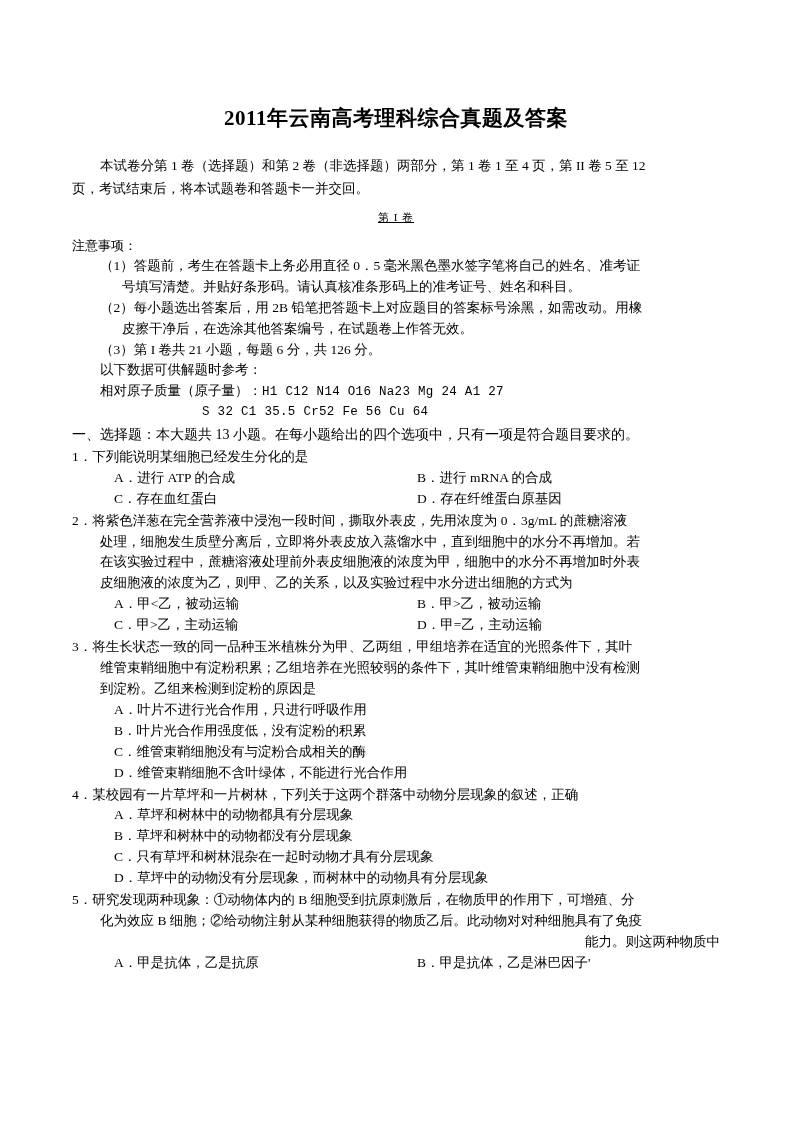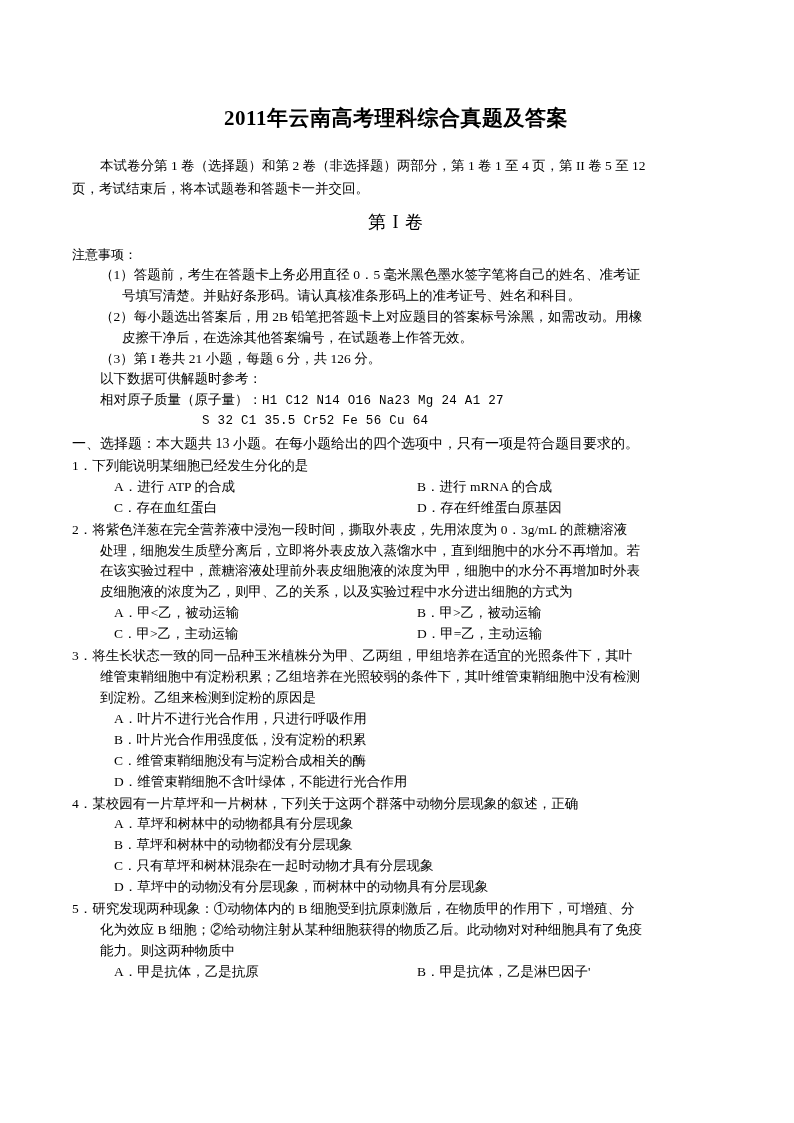--- a/index.html
+++ b/index.html
@@ -33,24 +33,25 @@
     line-height: 1.55;
     margin: 0 0 2px 0;
   }
   .indent2 {
     text-indent: 28px;
   }
   .intro-block {
     margin-bottom: 10px;
   }
   .section-head {
-    font-size: 18px;
+    font-size: 11px;
     text-align: center;
     margin: 10px 0 12px 0;
     letter-spacing: 1px;
+    text-decoration: underline;
   }
   .notice-title {
     font-size: 13px;
     margin-bottom: 1px;
   }
   .notice-item {
     font-size: 13.5px;
     line-height: 1.55;
     padding-left: 28px;
     text-indent: 0;
@@ -200,21 +201,21 @@
       <div>B．草坪和树林中的动物都没有分层现象</div>
       <div>C．只有草坪和树林混杂在一起时动物才具有分层现象</div>
       <div>D．草坪中的动物没有分层现象，而树林中的动物具有分层现象</div>
     </div>
   </div>
 
   <div class="q">
     <div class="q-stem">
       <span class="hang"><span>5．</span><span>研究发现两种现象：①动物体内的 B 细胞受到抗原刺激后，在物质甲的作用下，可增殖、分</span></span>
       <span class="hang" style="text-indent:0;">化为效应 B 细胞；②给动物注射从某种细胞获得的物质乙后。此动物对对种细胞具有了免疫</span>
-      <span class="hang" style="text-indent:0;">能力。则这两种物质中</span>
+      <span class="hang" style="text-indent:0;text-align:right;">能力。则这两种物质中</span>
     </div>
     <div class="opts">
       <div class="opt-row">
         <div>A．甲是抗体，乙是抗原</div>
         <div>B．甲是抗体，乙是淋巴因子'</div>
       </div>
     </div>
   </div>
 
 </div>

